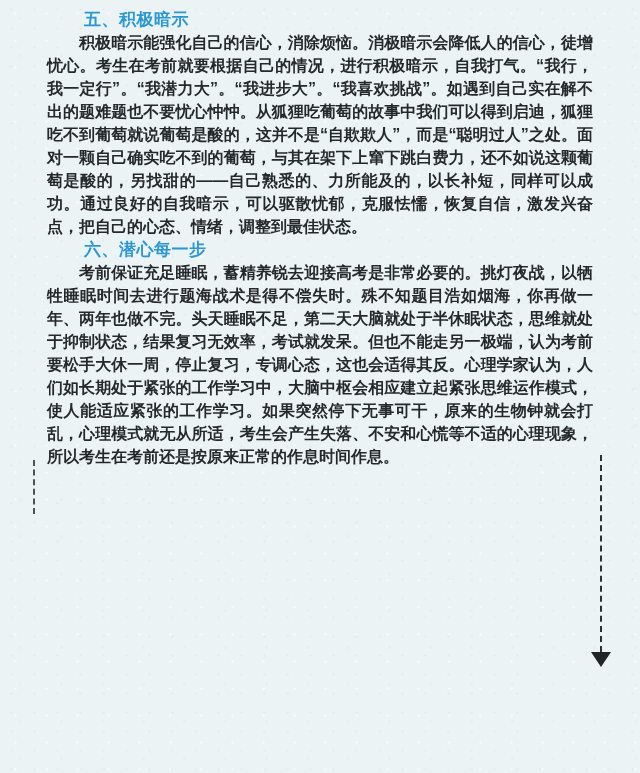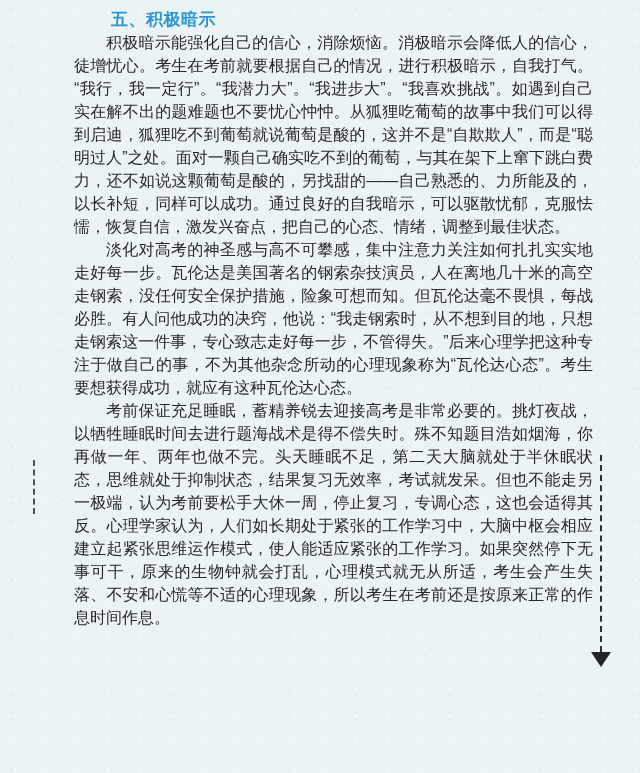--- a/index.html
+++ b/index.html
@@ -17,36 +17,36 @@
     background-color:var(--bg);
     background-image:
       radial-gradient(rgba(176,203,206,0.16) 1px, transparent 1.6px),
       radial-gradient(rgba(255,255,255,0.55) 1px, transparent 1.6px),
       radial-gradient(rgba(190,214,216,0.12) 1.2px, transparent 2px);
     background-size:23px 19px, 31px 27px, 41px 37px;
     font-family:"Liberation Sans","DejaVu Sans",sans-serif;
     color:var(--body);
   }
   .content{
-    padding:8px 47px 0 74px;
+    padding:8px 47px 0 47px;
   }
   h2.sec-heading{
     margin:0;
     padding-left:37px;
     font-size:17px;
     line-height:23px;
     font-weight:bold;
     color:var(--heading);
     letter-spacing:0.5px;
   }
   p.body-par{
     margin:0;
     font-size:16px;
     line-height:23px;
-    font-weight:400;
+    font-weight:700;
     text-align:justify;
     text-justify:inter-ideograph;
     text-indent:2em;
     color:var(--body);
     word-break:break-all;
   }
   
   .left-dash-mark{
     position:absolute;
     left:33px; top:460px;
@@ -73,21 +73,21 @@
 
 <div class="page">
   <div class="content">
 
     <section>
       <h2 class="sec-heading">五、积极暗示</h2>
       <p class="body-par">积极暗示能强化自己的信心，消除烦恼。消极暗示会降低人的信心，徒增忧心。考生在考前就要根据自己的情况，进行积极暗示，自我打气。“我行，我一定行”。“我潜力大”。“我进步大”。“我喜欢挑战”。如遇到自己实在解不出的题难题也不要忧心忡忡。从狐狸吃葡萄的故事中我们可以得到启迪，狐狸吃不到葡萄就说葡萄是酸的，这并不是“自欺欺人”，而是“聪明过人”之处。面对一颗自己确实吃不到的葡萄，与其在架下上窜下跳白费力，还不如说这颗葡萄是酸的，另找甜的——自己熟悉的、力所能及的，以长补短，同样可以成功。通过良好的自我暗示，可以驱散忧郁，克服怯懦，恢复自信，激发兴奋点，把自己的心态、情绪，调整到最佳状态。</p>
     </section>
 
     <section>
-      <p class="body-par">淡化对高考的神圣感与高不可攀感，集中注意力关注如何扎扎实实地走好每一步。瓦伦达是美国著名的钢索杂技演员，人在离地几十米的高空走钢索，没任何安全保护措施，险象可想而知。但瓦伦达毫不畏惧，每战必胜。有人问他成功的决窍，他说：“我走钢索时，从不想到目的地，只想走钢索这一件事，专心致志走好每一步，不管得失。”后来心理学把这种专注于做自己的事，不为其他杂念所动的心理现象称为“瓦伦达心态”。考生要想获得成功，就应有这种瓦伦达心态。</p>
+      <h2 class="sec-heading">六、潜心每一步</h2>
     </section>
 
     <section>
       <p class="body-par">考前保证充足睡眠，蓄精养锐去迎接高考是非常必要的。挑灯夜战，以牺牲睡眠时间去进行题海战术是得不偿失时。殊不知题目浩如烟海，你再做一年、两年也做不完。头天睡眠不足，第二天大脑就处于半休眠状态，思维就处于抑制状态，结果复习无效率，考试就发呆。但也不能走另一极端，认为考前要松手大休一周，停止复习，专调心态，这也会适得其反。心理学家认为，人们如长期处于紧张的工作学习中，大脑中枢会相应建立起紧张思维运作模式，使人能适应紧张的工作学习。如果突然停下无事可干，原来的生物钟就会打乱，心理模式就无从所适，考生会产生失落、不安和心慌等不适的心理现象，所以考生在考前还是按原来正常的作息时间作息。</p>
     </section>
 
   </div>
 
   <div class="left-dash-mark"></div>
   <div class="right-dash-line"></div>

